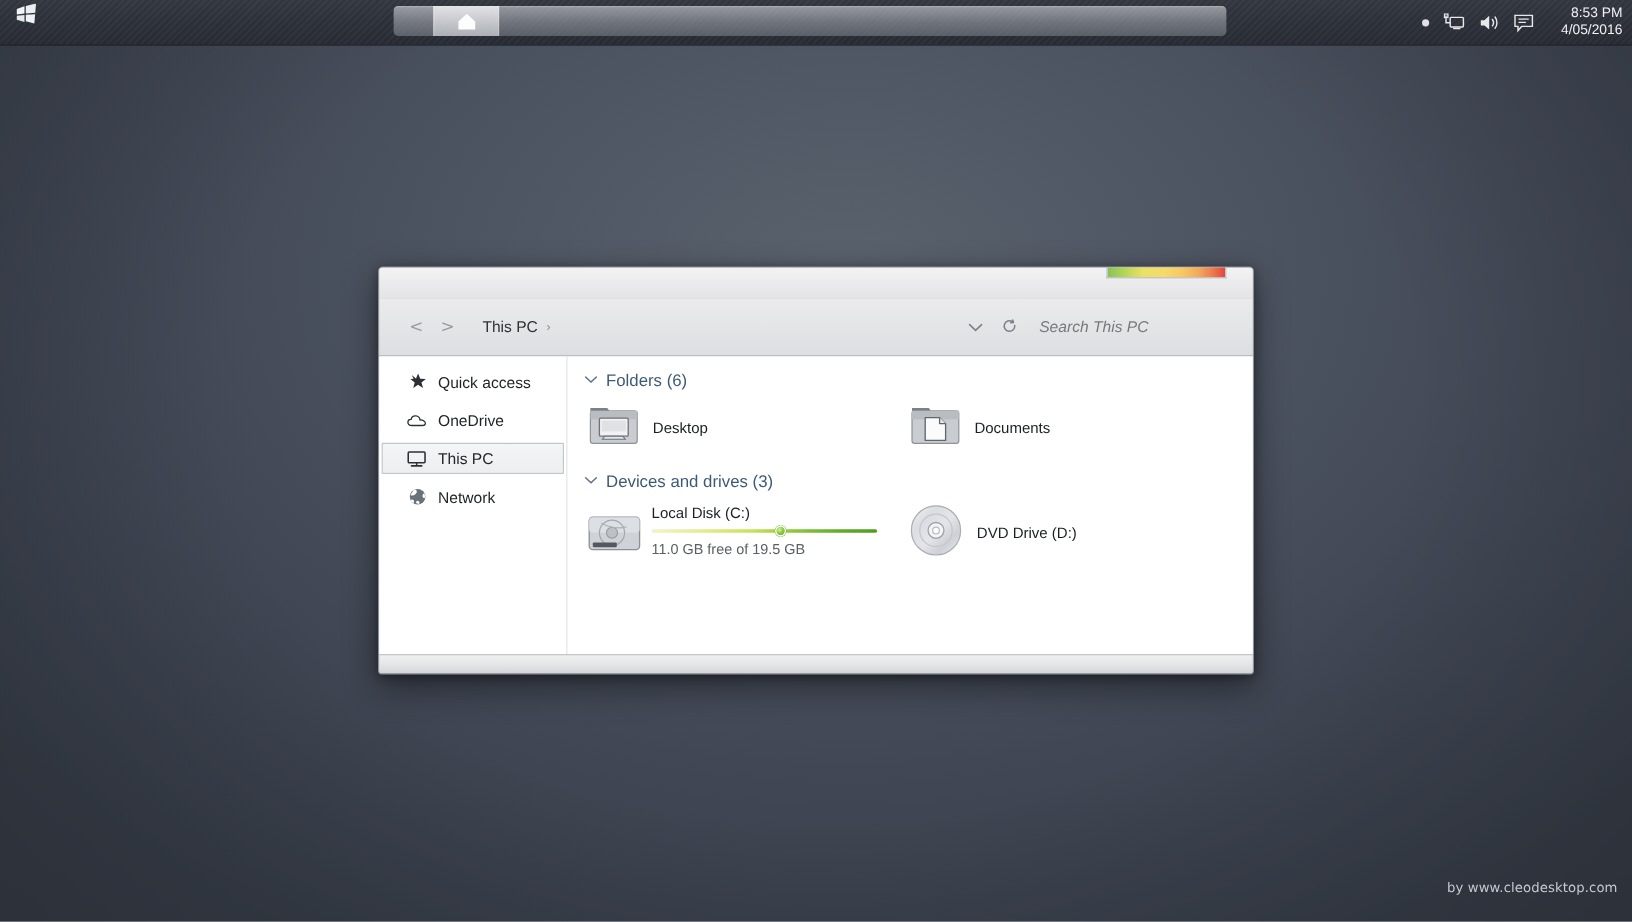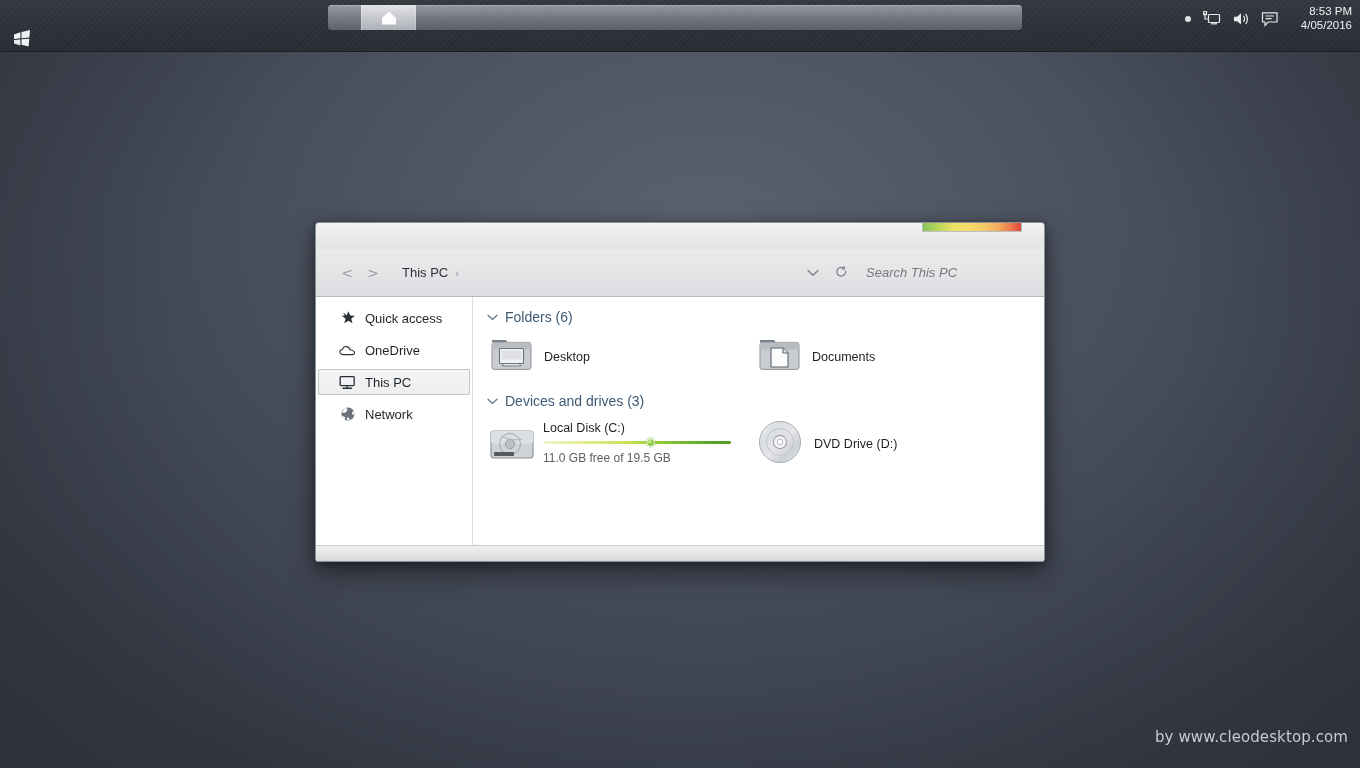--- a/index.html
+++ b/index.html
@@ -25,27 +25,27 @@
     inset: 0;
     background: radial-gradient(ellipse 1100px 800px at 50% 42%, rgba(0,0,0,0) 45%, rgba(0,0,0,0.28) 100%);
     pointer-events: none;
   }
 
   
   #taskbar {
     position: absolute;
     top: 0; left: 0;
     width: 1360px;
-    height: 52px;
+    height: 38px;
     background:
       repeating-linear-gradient(135deg, rgba(255,255,255,0.022) 0 2px, rgba(0,0,0,0.03) 2px 4px),
       linear-gradient(180deg, #343840 0%, #2d313a 50%, #282b33 100%);
     border-bottom: 1px solid #1c1f25;
     display: flex;
-    align-items: flex-end;
+    align-items: flex-start;
     z-index: 50;
   }
   #start-logo {
     margin-left: 10px;
     width: 24px; height: 24px;
     display: flex; align-items: center; justify-content: center;
   }
   #task-buttons {
     position: absolute;
     left: 328px;
@@ -92,21 +92,21 @@
     margin-left: 3px;
     min-width: 60px;
   }
 
   
   #watermark {
     position: absolute;
     right: 12px;
     bottom: 22px;
     color: #c6cad2;
-    font-size: 15px;
+    font-size: 11px;
     letter-spacing: 0.1px;
     font-family: "DejaVu Sans", sans-serif;
   }
 
   
   #explorer {
     position: absolute;
     left: 315px;
     top: 222px;
     width: 730px;

